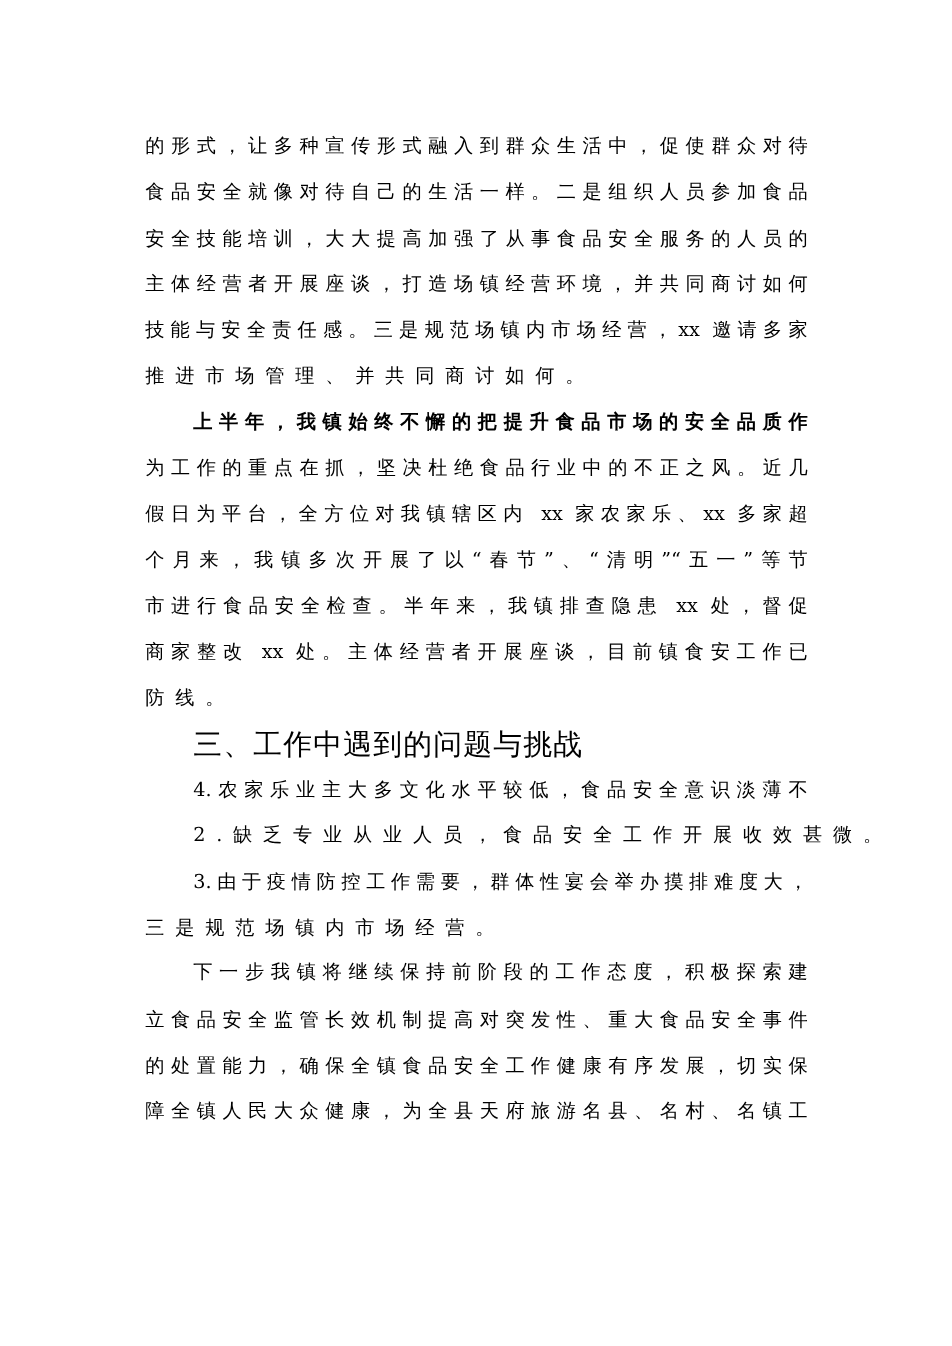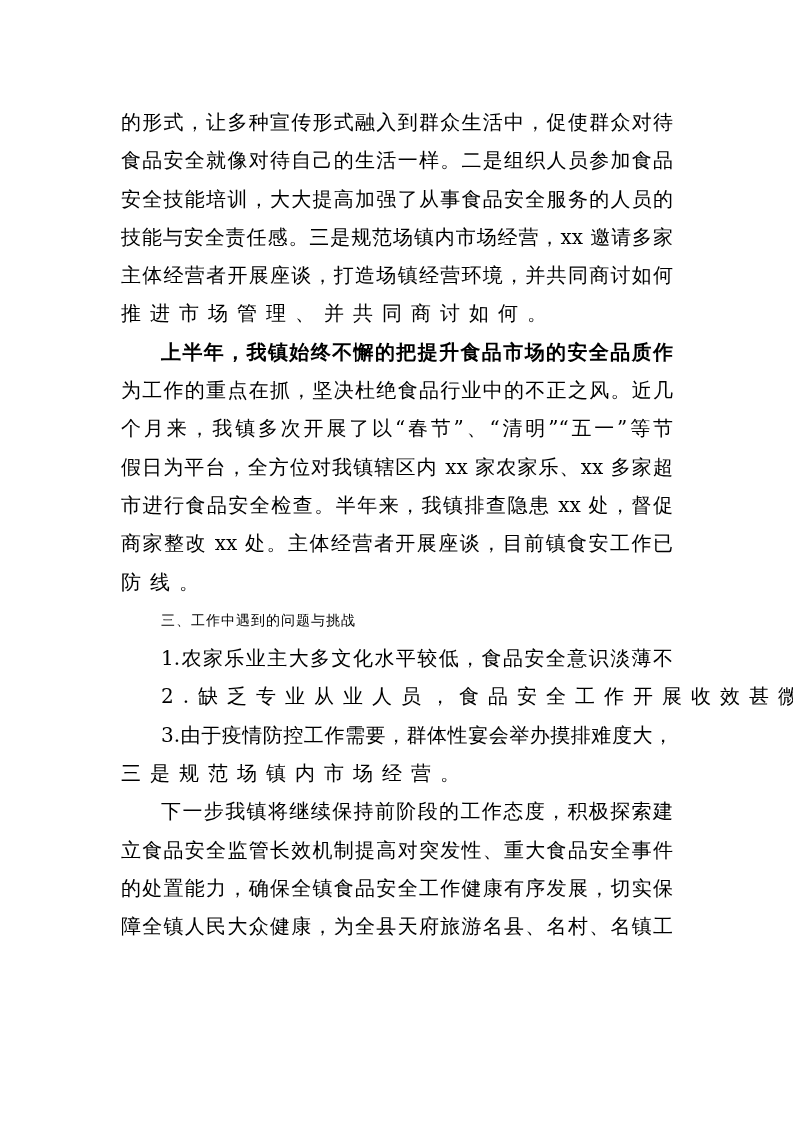--- a/index.html
+++ b/index.html
@@ -16,31 +16,31 @@
     color: #000000;
   }
   .page {
     position: absolute;
     left: 121px;
     top: 103px;
     width: 552px;
   }
   .para {
     margin: 0;
-    font-size: 20px;
+    font-size: 16px;
     line-height: 38.3px;
     letter-spacing: 9px;
     text-align: justify;
     text-align-last: left;
     word-break: break-all;
   }
   .heading {
     margin: 0;
     font-family: "DejaVu Sans", "Liberation Sans", sans-serif;
-    font-size: 14px;
+    font-size: 24px;
     line-height: 38.3px;
     letter-spacing: 1px;
     text-indent: 40px;
     font-weight: normal;
   }
   .line {
     display: block;
     white-space: nowrap;
     text-align-last: justify;
     text-align: justify;
@@ -51,50 +51,50 @@
 </style>
 </head>
 <body>
 
 <div class="page">
 
   <p class="para">
     <span class="line" style="letter-spacing: 0px;">的形式，让多种宣传形式融入到群众生活中，促使群众对待</span>
     <span class="line" style="letter-spacing: 0px;">食品安全就像对待自己的生活一样。二是组织人员参加食品</span>
     <span class="line" style="letter-spacing: 0px;">安全技能培训，大大提高加强了从事食品安全服务的人员的</span>
+    <span class="line" style="letter-spacing: 0px;">主体经营者开展座谈，打造场镇经营环境，并共同商讨如何</span>
     <span class="line" style="letter-spacing: 0px;">技能与安全责任感。三是规范场镇内市场经营，xx 邀请多家</span>
-    <span class="line" style="letter-spacing: 0px;">主体经营者开展座谈，打造场镇经营环境，并共同商讨如何</span>
     <span class="line last" style="letter-spacing: 9px;">推进市场管理、并共同商讨如何。</span>
   </p>
 
   <p class="para">
     <span class="line" style="padding-left: 40px; letter-spacing: 0px; font-weight: bold;">上半年，我镇始终不懈的把提升食品市场的安全品质作</span>
     <span class="line" style="letter-spacing: 0px;">为工作的重点在抓，坚决杜绝食品行业中的不正之风。近几</span>
+    <span class="line" style="letter-spacing: 0px;">假日为平台，全方位对我镇辖区内 xx 家农家乐、xx 多家超</span>
     <span class="line" style="letter-spacing: 0px;">个月来，我镇多次开展了以“春节”、“清明”“五一”等节</span>
-    <span class="line" style="letter-spacing: 0px;">假日为平台，全方位对我镇辖区内 xx 家农家乐、xx 多家超</span>
     <span class="line" style="letter-spacing: 0px;">市进行食品安全检查。半年来，我镇排查隐患 xx 处，督促</span>
     <span class="line" style="letter-spacing: 0px;">商家整改 xx 处。主体经营者开展座谈，目前镇食安工作已</span>
     <span class="line last" style="letter-spacing: 9px;">防线。</span>
   </p>
 
   <h2 class="heading">三、工作中遇到的问题与挑战</h2>
 
   <p class="para">
-    <span class="line" style="padding-left: 40px; letter-spacing: 0px;">1.农家乐业主大多文化水平较低，食品安全意识淡薄不</span>
+    <span class="line" style="padding-left: 40px; letter-spacing: 0px;">4.农家乐业主大多文化水平较低，食品安全意识淡薄不</span>
   </p>
 
   <p class="para">
     <span class="line last" style="padding-left: 40px; letter-spacing: 9px;">2.缺乏专业从业人员，食品安全工作开展收效甚微。</span>
   </p>
 
   <p class="para">
     <span class="line" style="padding-left: 40px; letter-spacing: 0px;">3.由于疫情防控工作需要，群体性宴会举办摸排难度大，</span>
     <span class="line last" style="letter-spacing: 9px;">三是规范场镇内市场经营。</span>
   </p>
 
   <p class="para">
-    <span class="line" style="padding-left: 40px; letter-spacing: 0px;">下一步我镇将继续保持前阶段的工作态度，积极探索建</span>
+    <span class="line" style="padding-left: 40px; letter-spacing: 0px; font-family: Liberation Mono, monospace;">下一步我镇将继续保持前阶段的工作态度，积极探索建</span>
     <span class="line" style="letter-spacing: 0px;">立食品安全监管长效机制提高对突发性、重大食品安全事件</span>
     <span class="line" style="letter-spacing: 0px;">的处置能力，确保全镇食品安全工作健康有序发展，切实保</span>
     <span class="line" style="letter-spacing: 0px;">障全镇人民大众健康，为全县天府旅游名县、名村、名镇工</span>
   </p>
 
 </div>
 
 </body></html>

